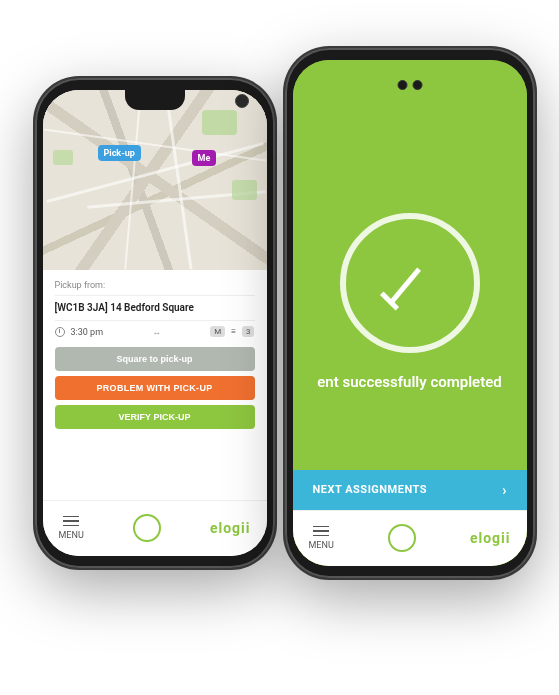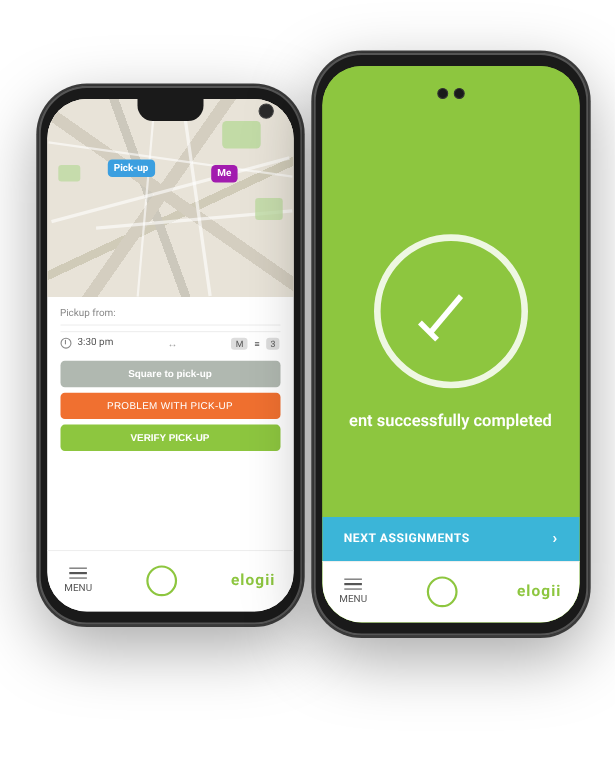--- a/index.html
+++ b/index.html
@@ -247,21 +247,21 @@
       cursor: pointer;
     }
     .btn-problem {
       width: 100%;
       background: #f07030;
       color: #fff;
       border: none;
       padding: 7px;
       border-radius: 4px;
       font-size: 9px;
-      font-weight: 400;
+      font-weight: 700;
       text-align: center;
       margin-top: 5px;
       cursor: pointer;
       letter-spacing: 0.3px;
     }
     .btn-verify {
       width: 100%;
       background: #8dc63f;
       color: #fff;
       border: none;
@@ -483,20 +483,21 @@
           <span>Pick-up</span>
         </div>
         <div class="map-marker marker-me">
           <span>Me</span>
         </div>
       </div>
 
       <div class="info-area">
         <div class="info-label">Pickup from:</div>
         <div class="info-divider"></div>
+        <div class="info-address">[WC1B 3JA] 14 Bedford Square</div>
         <div class="info-divider"></div>
         <div class="info-row">
           <div class="clock-icon"></div>
           <span>3:30 pm</span>
           <span style="margin-left:auto;font-size:9px;color:#999;">↔</span>
           <span class="badge badge-m">M</span>
           <span style="font-size:8px;">≡</span>
           <span class="badge">3</span>
         </div>
 

